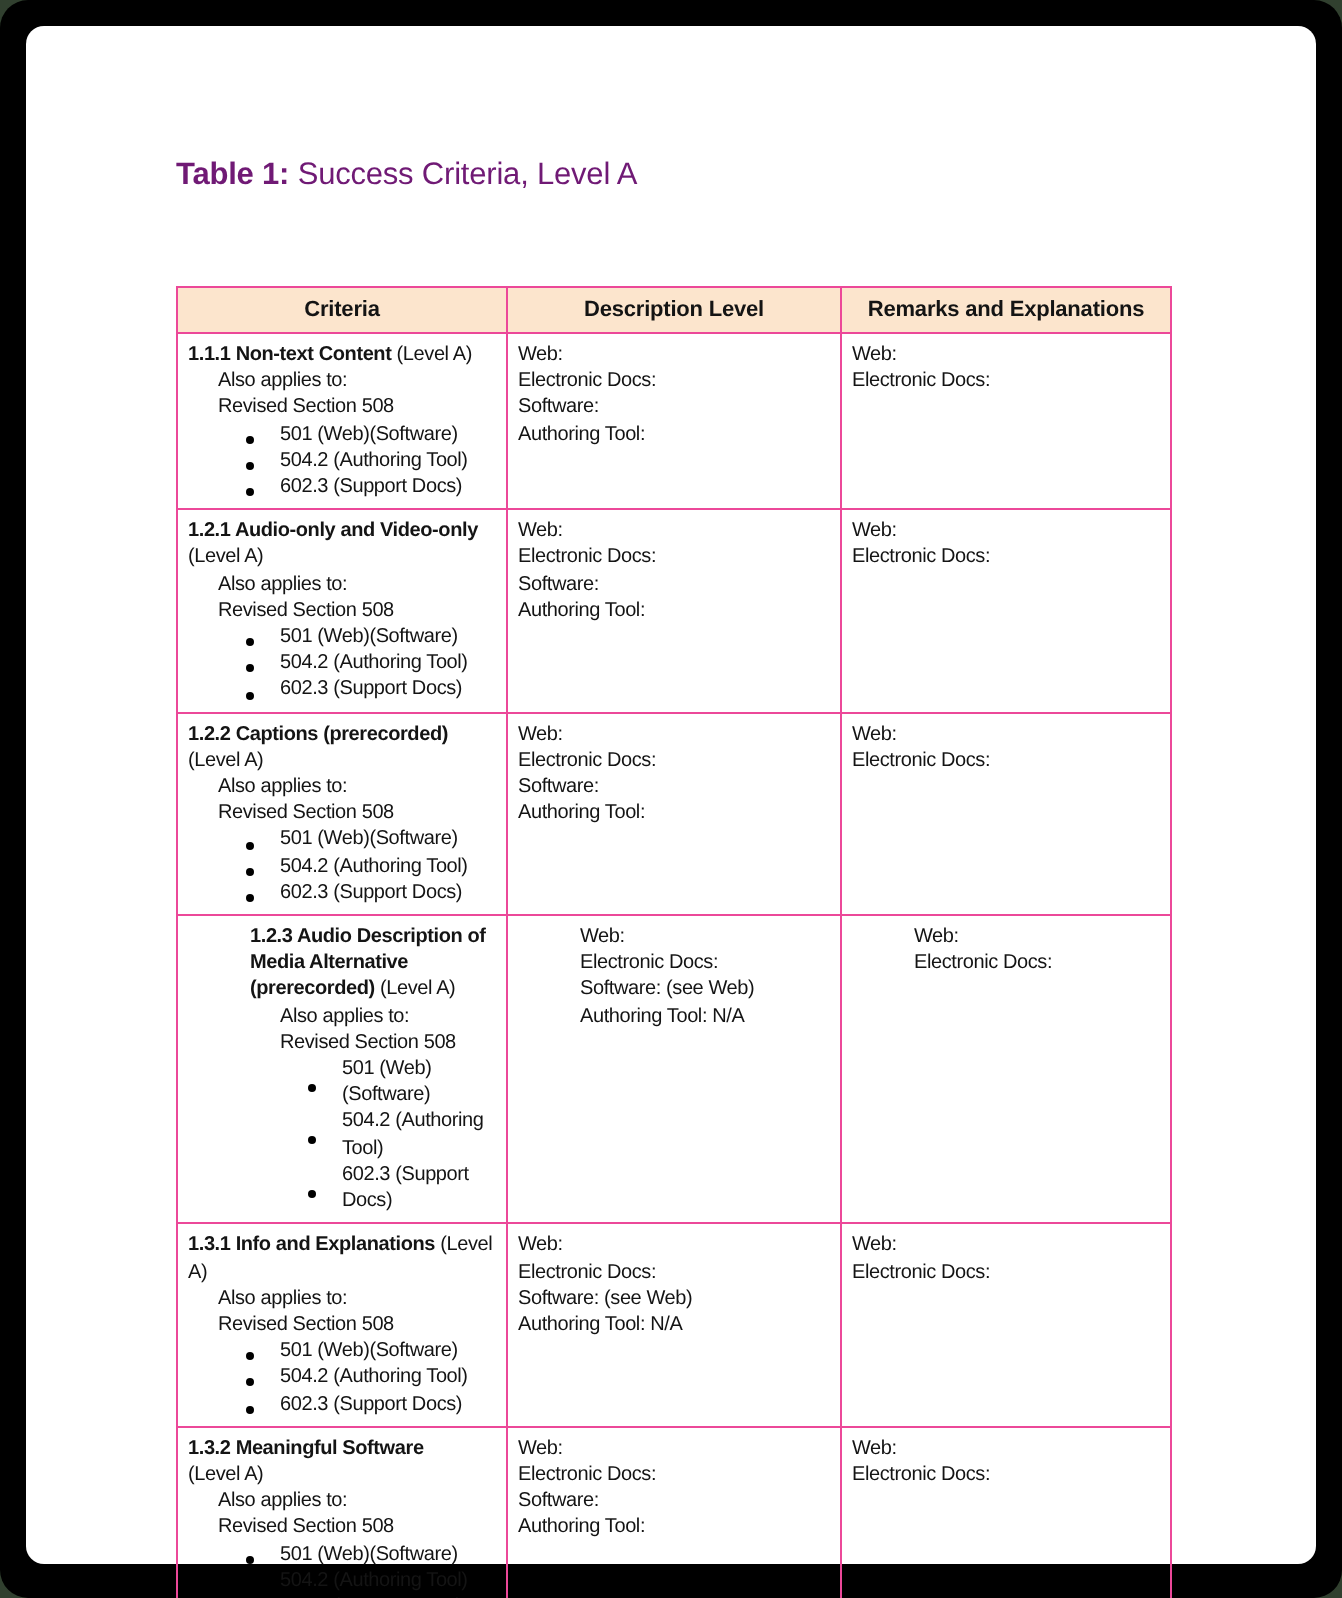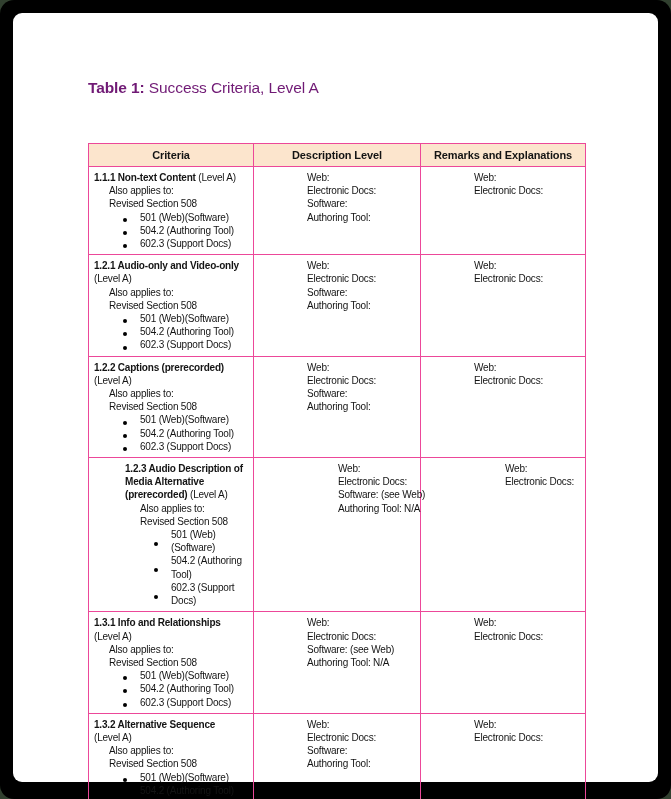--- a/index.html
+++ b/index.html
@@ -53,21 +53,21 @@
   tbody tr:nth-child(6) td{height:88px;}
   .crit-title .b{font-weight:700;}
   .crit-title .lvl{font-weight:400;}
   .crit-title .lvl.block{display:block;}
   .indent{padding-left:15px;}
   .bullet{display:flex;align-items:center;padding-left:29px;}
   .bullet .dot{
     flex:none;width:4px;height:4px;border-radius:50%;
     background:#000;margin:5px 13px 0 0;
   }
-  .line{white-space:nowrap;margin-left:48px;}
+  .line{white-space:nowrap;}
 </style>
 </head>
 <body>
 
 <div class="backdrop">
   <div class="page">
     <h1 class="doc-title"><span class="b">Table 1:</span><span> Success Criteria, Level A</span></h1>
 
     <table class="sc">
       <colgroup>
@@ -222,21 +222,21 @@
     <td>
               <div>
                 <div class="line">Web:</div>
                 <div class="line">Electronic Docs:</div>
               </div>
             </td>
   </tr>
 
   <tr>
     <td>
-      <div class="crit-title"><span class="b">1.3.1 Info and Relationships</span><span class="lvl"> (Level A)</span></div>
+      <div class="crit-title"><span class="b">1.3.1 Info and Explanations</span><span class="lvl"> (Level A)</span></div>
       <div class="indent">Also applies to:</div>
       <div class="indent">Revised Section 508</div>
       <div>
                 <div class="bullet">
                   <span class="dot"></span>
                   <span>501 (Web)(Software)</span>
                 </div>
                 <div class="bullet">
                   <span class="dot"></span>
                   <span>504.2 (Authoring Tool)</span>
@@ -258,21 +258,21 @@
     <td>
               <div>
                 <div class="line">Web:</div>
                 <div class="line">Electronic Docs:</div>
               </div>
             </td>
   </tr>
 
   <tr>
     <td>
-      <div class="crit-title"><span class="b">1.3.2 Alternative Sequence</span><span class="lvl block">(Level A)</span></div>
+      <div class="crit-title"><span class="b">1.3.2 Meaningful Software</span><span class="lvl block">(Level A)</span></div>
       <div class="indent">Also applies to:</div>
       <div class="indent">Revised Section 508</div>
       <div>
                 <div class="bullet">
                   <span class="dot"></span>
                   <span>501 (Web)(Software)</span>
                 </div>
                 <div class="bullet">
                   <span class="dot"></span>
                   <span>504.2 (Authoring Tool)</span>

